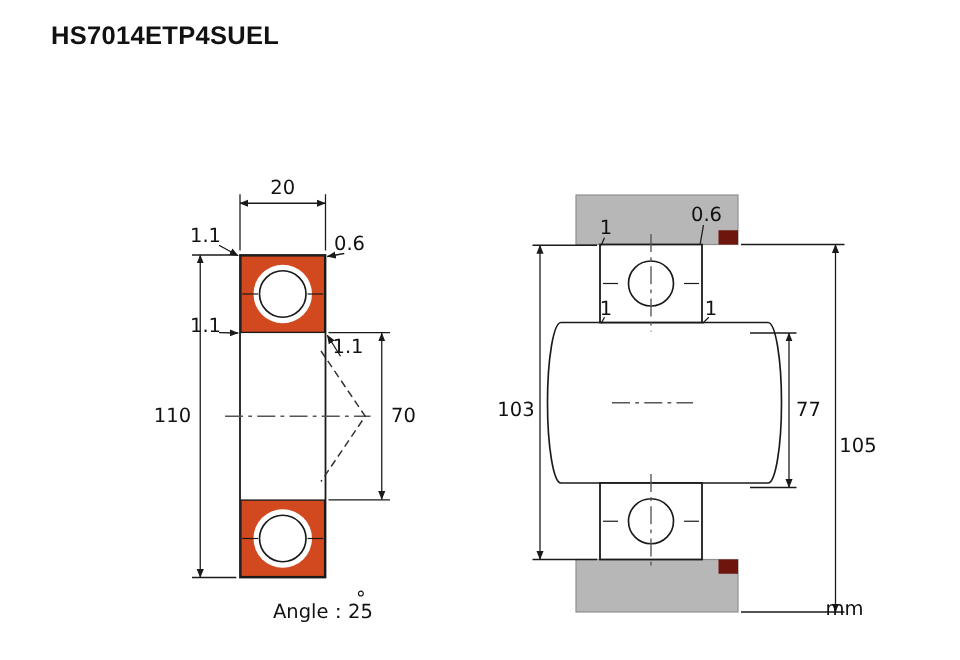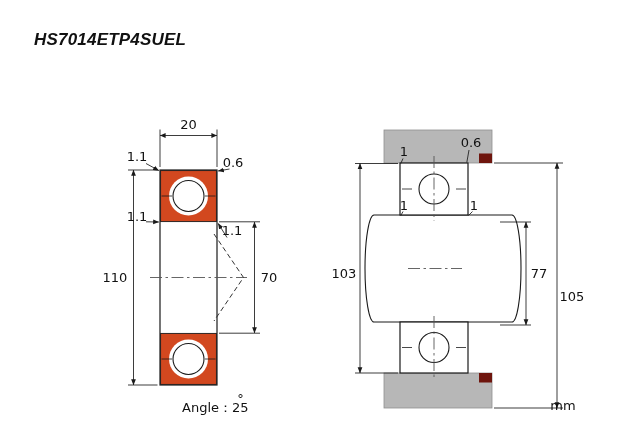--- a/index.html
+++ b/index.html
@@ -7,26 +7,25 @@
     position: relative;
     width: 640px;
     height: 440px;
     background: #fff;
     font-family: "Liberation Sans", sans-serif;
     overflow: hidden;
   }
   .page-title {
     position: absolute;
     left: 34px;
-    top: 30px;
+    top: 14px;
     font-size: 17px;
     font-weight: 700;
     color: #111;
     letter-spacing: 0.2px;
-    font-style: italic;
   }
   svg { position: absolute; left: 0; top: 0; }
   svg text {
     font-family: "DejaVu Sans", sans-serif;
     font-size: 13px;
     fill: #111;
   }
   .ext { stroke: #1a1a1a; stroke-width: 0.85; }
   .dim { stroke: #1a1a1a; stroke-width: 0.85; }
   .leader { stroke: #1a1a1a; stroke-width: 0.85; }

